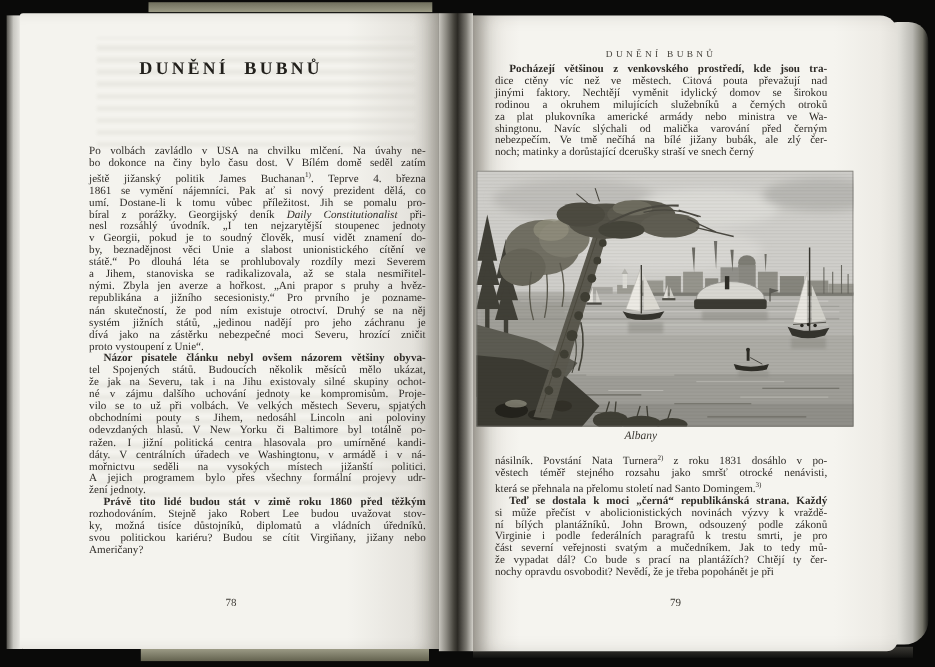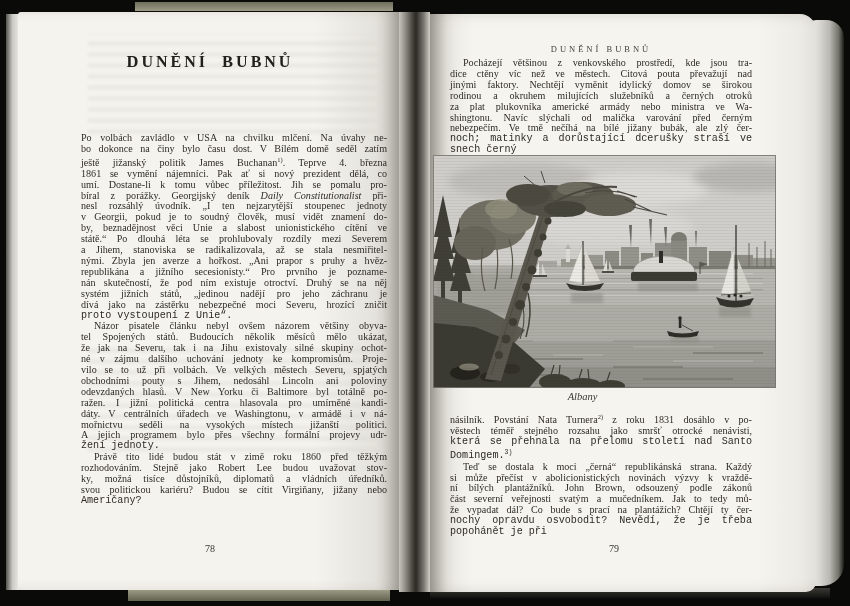--- a/index.html
+++ b/index.html
@@ -42,22 +42,22 @@
   .chapter-title .rest{font-size:16px;}
   
   .running-head{position:absolute;left:20px;top:30px;width:302px;text-align:center;
          font-size:8.5px;letter-spacing:3px;color:#45423c;}
   
   .text-col{position:absolute;font-size:10.1px;line-height:10.9px;}
   .col-left{left:39px;top:121px;width:306px;margin-left:24px;}
   .col-right-top{left:20px;top:44px;width:302px;}
   .col-right-bottom{left:20px;top:398px;width:302px;}
   .line{text-align:justify;text-align-last:justify;white-space:normal;}
-  .line.end{text-align-last:left;font-family:Liberation Mono, monospace;}
-  .line.indent{text-indent:13px;}
+  .line.end{text-align-last:left;}
+  .line.indent{text-indent:13px;font-weight:bold;}
   .it{font-style:italic;}
   .sup{font-size:6.5px;vertical-align:4px;letter-spacing:0;}
   
   .page-number{position:absolute;width:306px;text-align:center;font-size:10px;color:#3a3732;}
   .pn-left{left:39px;top:531px;}
   .pn-right{left:33px;top:529px;width:302px;}
   
   .plate{position:absolute;left:3px;top:141px;width:299px;margin:0;}
   .plate svg{display:block;}
   .plate figcaption{text-align:center;font-style:italic;font-size:10.5px;color:#3a3732;margin-top:3px;}
@@ -310,19 +310,20 @@
       <figcaption>Albany</figcaption>
     </figure>
 
     <div class="text-col col-right-bottom">
         <div class="line"><span>násilník. Povstání Nata Turnera</span><span class="sup">2)</span><span> z roku 1831 dosáhlo v po-</span></div>
         <div class="line">věstech téměř stejného rozsahu jako smršť otrocké nenávisti,</div>
         <div class="line end"><span>která se přehnala na přelomu století nad Santo Domingem.</span><span class="sup">3)</span></div>
         <div class="line indent">Teď se dostala k moci „černá“ republikánská strana. Každý</div>
         <div class="line">si může přečíst v abolicionistických novinách výzvy k vraždě-</div>
         <div class="line">ní bílých plantážníků. John Brown, odsouzený podle zákonů</div>
+        <div class="line">Virginie i podle federálních paragrafů k trestu smrti, je pro</div>
         <div class="line">část severní veřejnosti svatým a mučedníkem. Jak to tedy mů-</div>
         <div class="line">že vypadat dál? Co bude s prací na plantážích? Chtějí ty čer-</div>
         <div class="line end">nochy opravdu osvobodit? Nevědí, že je třeba popohánět je při</div>
       </div>
     <div class="page-number pn-right">79</div>
   </div>
 </div>
 
 </body></html>

